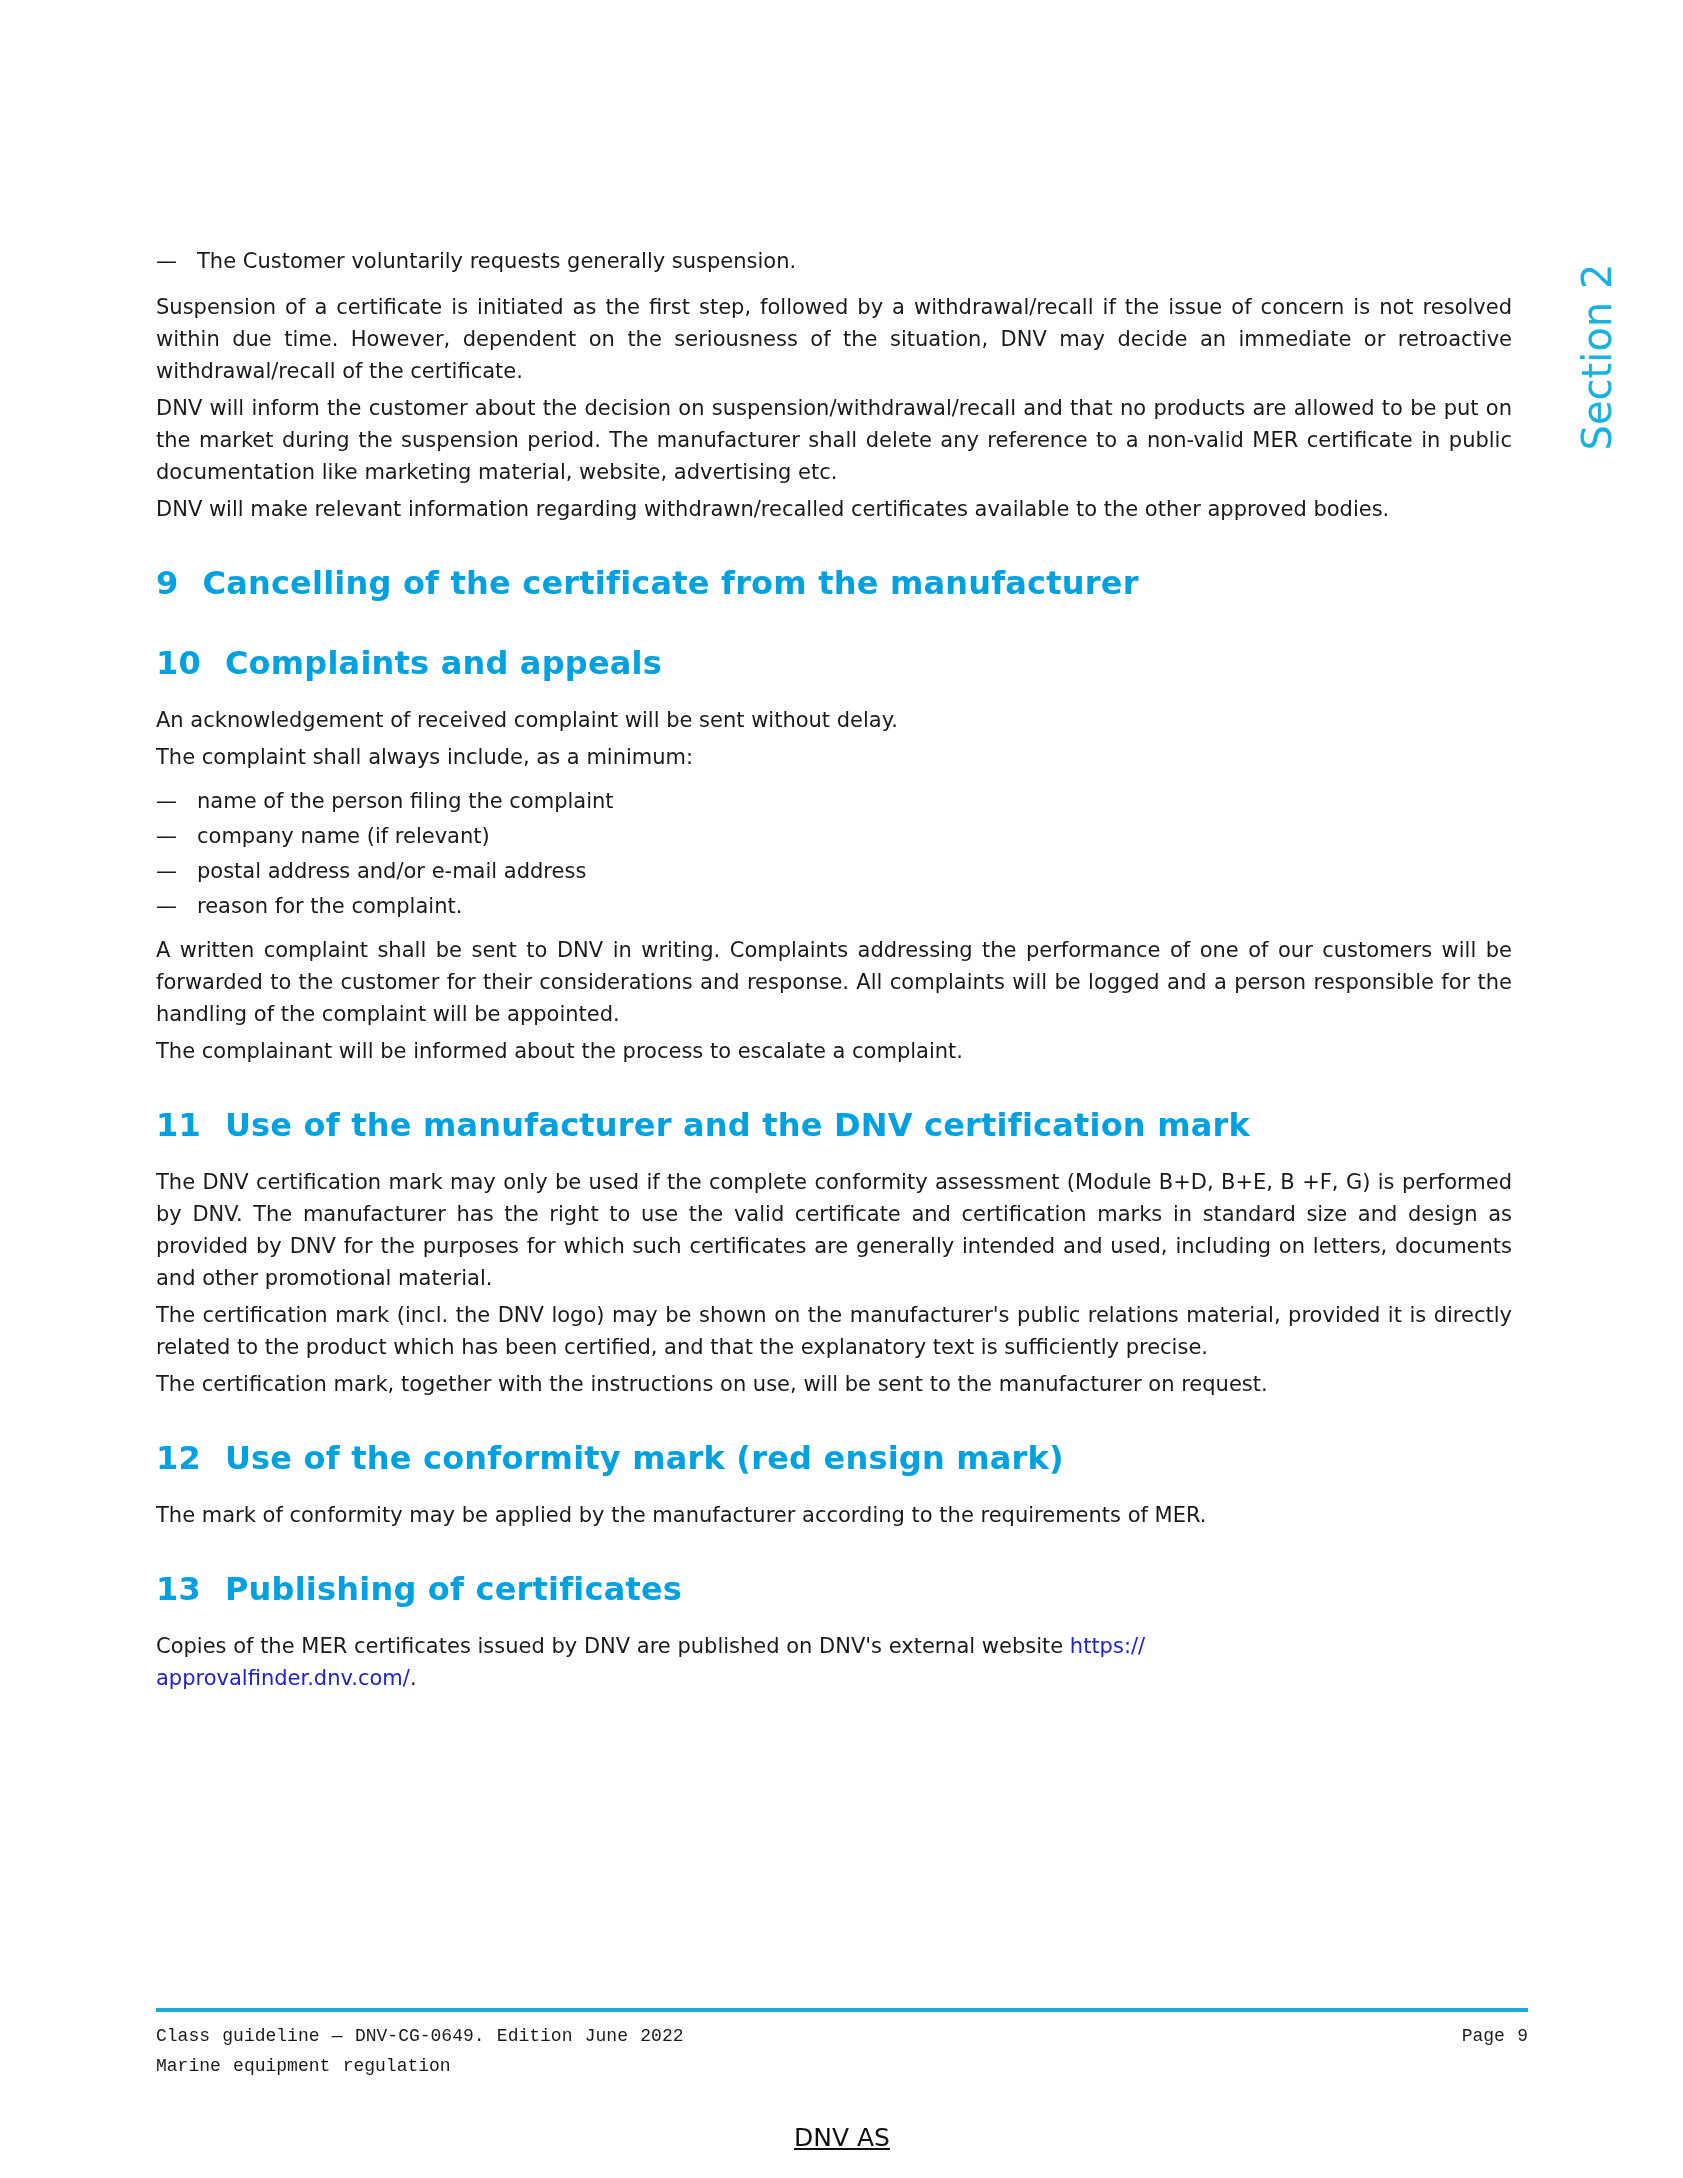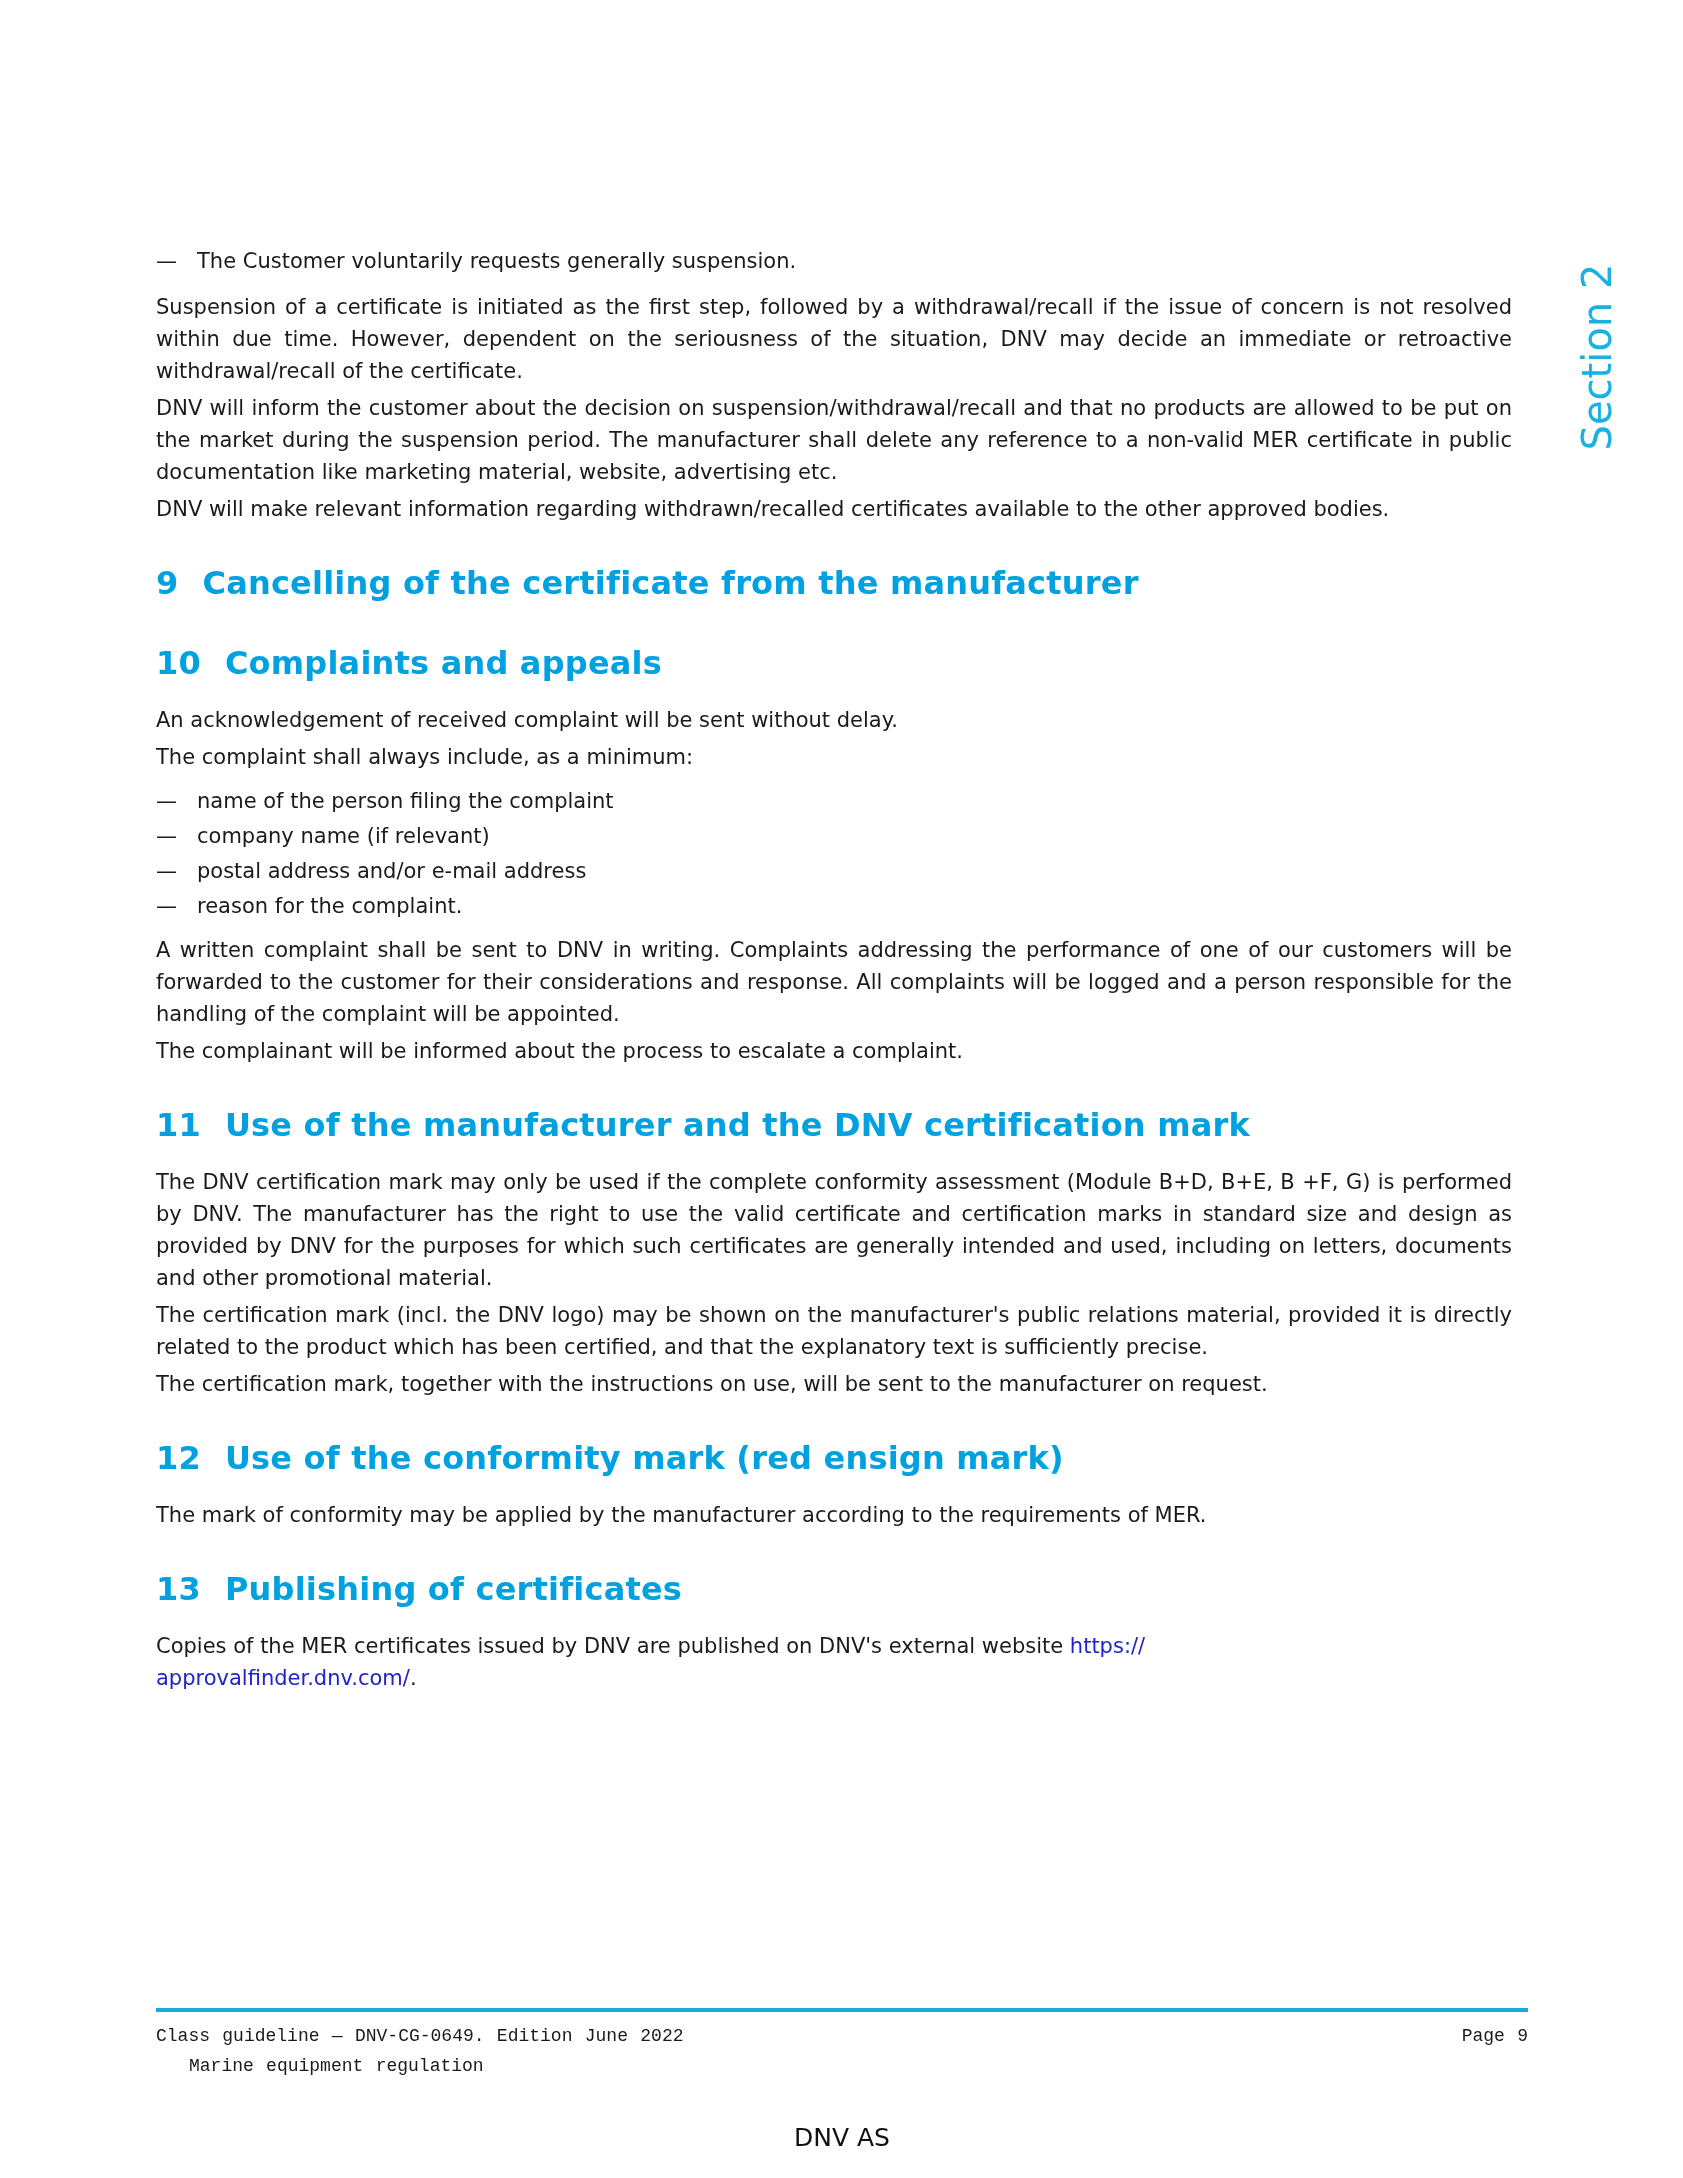--- a/index.html
+++ b/index.html
@@ -27,24 +27,24 @@
     position:absolute; left:1495px; top:335px; width:204px; height:44px;
     transform:rotate(-90deg); transform-origin:center;
     color:#18b2e2; font-size:40px; line-height:44px; text-align:center; white-space:nowrap;
   }
   .footer { position:absolute; left:156px; width:1372px; top:2008px;font-family:Liberation Mono, monospace; }
   .footer-rule { height:4px; background:#1ba9dc; margin-bottom:9px; }
   .footer-row {
     display:flex; justify-content:space-between;
     font-size:18px; line-height:30px; word-spacing:1.5px; color:#1a1a1a;
   }
-  .footer-line2 { font-size:18px; line-height:30px; word-spacing:1.5px;margin-left:33px; }
+  .footer-line2 { font-size:18px; line-height:30px; word-spacing:1.5px; }
   .dnv-as {
     position:absolute; left:156px; width:1372px; top:2123px;
-    text-align:center; font-size:25px; line-height:30px; color:#111;
+    text-align:center; font-size:25px; line-height:30px; color:#111;text-decoration:underline;
   }
 </style>
 </head>
 <body>
 
 <div class="page">
 
   <div class="section-label">Section 2</div>
 
   <div class="content">

